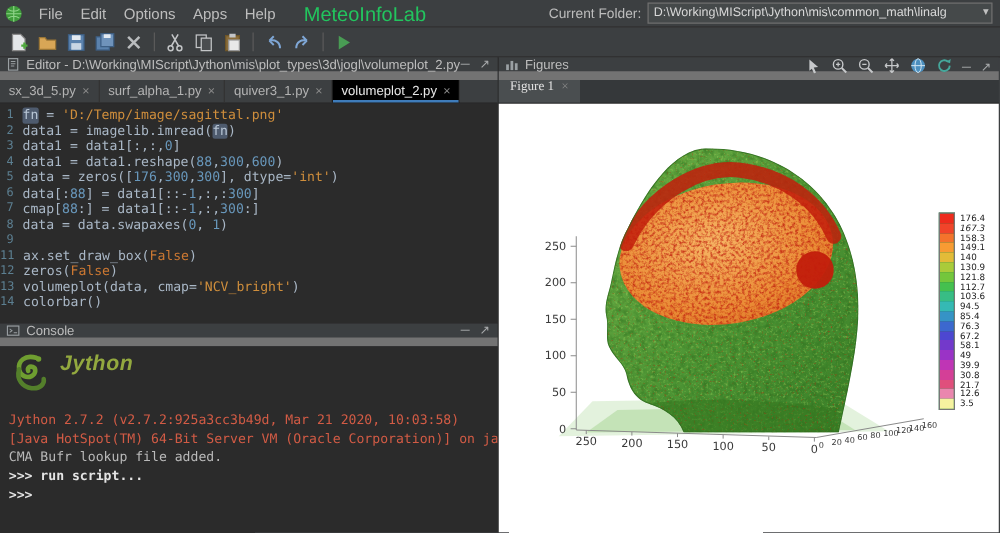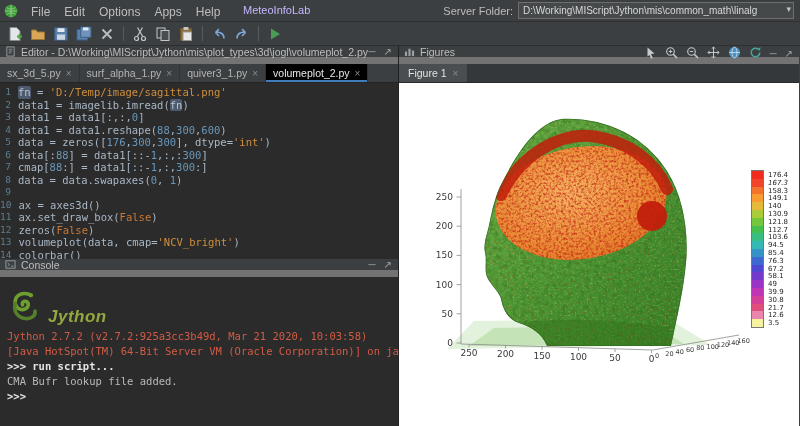--- a/index.html
+++ b/index.html
@@ -3,21 +3,21 @@
 <meta charset="utf-8">
 <style>
   *{box-sizing:border-box;margin:0;padding:0;}
   html,body{width:800px;height:426px;overflow:hidden;}
   body{background:#3c3f41;font-family:"Liberation Sans","DejaVu Sans",sans-serif;color:#bbb;position:relative;}
 
   
   #menubar{height:22px;display:flex;align-items:center;padding:0 6px 0 4px;border-bottom:1px solid #303030;position:relative;}
   .app-icon{width:14px;height:14px;margin-right:6px;display:inline-flex;}
   .menu-item{padding:2px 7px;font-size:12px;color:#bdbdbd;cursor:default;}
-  #app-title{position:absolute;left:243px;top:4px;font-size:11px;color:#c4b5fd;}
+  #app-title{position:absolute;left:243px;top:4px;font-size:16px;color:#22c55e;}
   .folder-group{margin-left:auto;display:flex;align-items:center;gap:5px;}
   .folder-label{font-size:11px;color:#bdbdbd;white-space:nowrap;}
   .combo{width:276px;height:17px;background:#45494a;border:1px solid #6e6e6e;display:flex;align-items:center;position:relative;padding:0 14px 0 4px;}
   .combo-text{font-size:10px;color:#d8d8d8;white-space:nowrap;overflow:hidden;width:100%;}
   .combo-arrow{position:absolute;right:2px;top:1px;font-size:9px;color:#c0c0c0;}
 
   
   #toolbar{height:24px;display:flex;align-items:center;padding-left:5px;gap:3px;border-bottom:1px solid #2e2e2e;}
   .tbtn{width:20px;height:20px;display:flex;align-items:center;justify-content:center;border-radius:2px;}
   .tsep{width:1px;height:15px;background:#5a5a5a;margin:0 3px;}
@@ -38,30 +38,30 @@
   .etab.active{background:#000000;color:#e8e8e8;box-shadow:inset 0 -2px 0 #3f7cba;}
   .etab-close{font-size:10px;color:#8a8a8a;}
   #code-area{height:176px;flex:0 0 176px;background:#2b2b2b;font-family:"DejaVu Sans Mono",monospace;font-size:10.5px;line-height:12.5px;padding-top:3px;overflow:hidden;}
   .code-line{display:flex;white-space:pre;}
   .ln{flex:0 0 18px;text-align:right;padding-right:7px;color:#5c7f91;font-size:9.5px;}
   .t-p{color:#a9b7c6}.t-s{color:#cf8e3c}.t-n{color:#6897bb}.t-k{color:#cc7832}
   .t-h{color:#b9c7d6;background:#4e5b6e;border-radius:2px;}
 
   
   #console-area{flex:1;background:#2b2b2b;padding:4px 7px;font-family:"DejaVu Sans Mono",monospace;font-size:10.5px;overflow:hidden;}
-  #jython-logo{display:flex;align-items:flex-end;gap:8px;height:46px;margin-bottom:2px;}
+  #jython-logo{display:flex;align-items:flex-start;gap:8px;height:46px;margin-bottom:2px;}
   #jython-text{font-family:"Liberation Sans",sans-serif;font-size:17px;font-weight:bold;font-style:italic;color:#93a93f;letter-spacing:.5px;}
   .cline{line-height:15px;white-space:pre;}
   .c-error{color:#d25b45;}
   .c-plain{color:#b9b9b9;}
   .c-command{color:#e4e4e4;font-weight:bold;}
 
   
   #figure-tabbar{height:19px;flex:0 0 19px;background:#35383a;display:flex;border-bottom:1px solid #2a2a2a;}
-  .fig-tab{display:flex;align-items:center;gap:6px;padding:0 9px;background:#4a4e50;color:#e2e2e2;font-size:10.5px;}
+  .fig-tab{display:flex;align-items:flex-start;gap:6px;padding:0 9px;background:#4a4e50;color:#e2e2e2;font-size:10.5px;font-family:Liberation Serif, serif;}
   #figure-canvas{flex:1;background:#fff;position:relative;overflow:hidden;}
   #plot-svg{position:absolute;left:0;top:0;width:100%;height:100%;}
   #colorbar{position:absolute;left:352px;top:87px;width:13px;height:158px;border:1px solid #777;background:#15803d;}
   .cb-cell{height:7.8px;width:100%;}
   .cb-label{position:absolute;left:16px;font-size:7px;color:#222;font-family:"DejaVu Sans",sans-serif;white-space:nowrap;line-height:7px;}
 </style>
 </head>
 <body>
 
 <div id="app">
@@ -69,21 +69,21 @@
   <div id="menubar">
     <span class="app-icon">
       <svg viewBox="0 0 14 14" width="14" height="14">
           <circle cx="7" cy="7" r="6.3" fill="#3f9c3b"></circle>
           <path d="M1,7 H13 M7,0.7 V13.3 M2.5,3.5 C5,5.5 9,5.5 11.5,3.5 M2.5,10.5 C5,8.5 9,8.5 11.5,10.5" stroke="#8fd489" stroke-width="0.9" fill="none"></path>
         </svg>
     </span>
     <span id="menu-items"><span class="menu-item">File</span><span class="menu-item">Edit</span><span class="menu-item">Options</span><span class="menu-item">Apps</span><span class="menu-item">Help</span></span>
     <span id="app-title">MeteoInfoLab</span>
     <div class="folder-group">
-      <span class="folder-label">Server Folder:</span>
+      <span class="folder-label">Current Folder:</span>
       <div class="combo">
         <span class="combo-text">D:\Working\MIScript\Jython\mis\common_math\linalg</span>
         <span class="combo-arrow">▾</span>
       </div>
     </div>
   </div>
 
   <div id="toolbar">
     <span class="tbtn">
         <svg viewBox="0 0 16 16" width="16" height="16">
@@ -195,21 +195,20 @@
       <div id="code-area">
           <div class="code-line"><span class="ln">1</span><span class="tok t-h">fn</span><span class="tok t-p"> = </span><span class="tok t-s">'D:/Temp/image/sagittal.png'</span></div>
           <div class="code-line"><span class="ln">2</span><span class="tok t-p">data1 = imagelib.imread(</span><span class="tok t-h">fn</span><span class="tok t-p">)</span></div>
           <div class="code-line"><span class="ln">3</span><span class="tok t-p">data1 = data1[:,:,</span><span class="tok t-n">0</span><span class="tok t-p">]</span></div>
           <div class="code-line"><span class="ln">4</span><span class="tok t-p">data1 = data1.reshape(</span><span class="tok t-n">88</span><span class="tok t-p">,</span><span class="tok t-n">300</span><span class="tok t-p">,</span><span class="tok t-n">600</span><span class="tok t-p">)</span></div>
           <div class="code-line"><span class="ln">5</span><span class="tok t-p">data = zeros([</span><span class="tok t-n">176</span><span class="tok t-p">,</span><span class="tok t-n">300</span><span class="tok t-p">,</span><span class="tok t-n">300</span><span class="tok t-p">], dtype=</span><span class="tok t-s">'int'</span><span class="tok t-p">)</span></div>
           <div class="code-line"><span class="ln">6</span><span class="tok t-p">data[:</span><span class="tok t-n">88</span><span class="tok t-p">] = data1[::-</span><span class="tok t-n">1</span><span class="tok t-p">,:,:</span><span class="tok t-n">300</span><span class="tok t-p">]</span></div>
           <div class="code-line"><span class="ln">7</span><span class="tok t-p">cmap[</span><span class="tok t-n">88</span><span class="tok t-p">:] = data1[::-</span><span class="tok t-n">1</span><span class="tok t-p">,:,</span><span class="tok t-n">300</span><span class="tok t-p">:]</span></div>
           <div class="code-line"><span class="ln">8</span><span class="tok t-p">data = data.swapaxes(</span><span class="tok t-n">0</span><span class="tok t-p">, </span><span class="tok t-n">1</span><span class="tok t-p">)</span></div>
           <div class="code-line"><span class="ln">9</span></div>
-          <div class="code-line"><span class="ln">10</span><span class="tok t-p">ax = axes3d()</span></div>
           <div class="code-line"><span class="ln">11</span><span class="tok t-p">ax.set_draw_box(</span><span class="tok t-k">False</span><span class="tok t-p">)</span></div>
           <div class="code-line"><span class="ln">12</span><span class="tok t-p">zeros(</span><span class="tok t-k">False</span><span class="tok t-p">)</span></div>
           <div class="code-line"><span class="ln">13</span><span class="tok t-p">volumeplot(data, cmap=</span><span class="tok t-s">'NCV_bright'</span><span class="tok t-p">)</span></div>
           <div class="code-line"><span class="ln">14</span><span class="tok t-p">colorbar()</span></div>
         </div>
 
       <div class="panel-header">
         <span class="ph-icon">
           <svg viewBox="0 0 12 12" width="11" height="11">
               <rect x="1" y="2" width="10" height="8" fill="none" stroke="#9aa0a3"></rect>
@@ -228,22 +227,22 @@
           <svg viewBox="0 0 36 40" width="33" height="38">
             <path d="M24,5 C14,2 8,8 9,15 C10,21 16,23 20,21 C24,19 24,14 21,13 C18,12 16,14 17,16.5" fill="none" stroke="#6f9e30" stroke-width="4" stroke-linecap="round"></path>
             <path d="M9,15 C6.5,24 12,30.5 20,31.5 C27,32.3 31.5,28 30.5,23.5" fill="none" stroke="#547f2b" stroke-width="4" stroke-linecap="round"></path>
             <circle cx="26" cy="6" r="2.4" fill="#6f9e30"></circle>
           </svg>
           <span id="jython-text">Jython</span>
         </div>
         <div id="console-lines">
             <div class="cline c-error">Jython 2.7.2 (v2.7.2:925a3cc3b49d, Mar 21 2020, 10:03:58)</div>
             <div class="cline c-error">[Java HotSpot(TM) 64-Bit Server VM (Oracle Corporation)] on java11.0.1</div>
+            <div class="cline c-plain">CMA Bufr lookup file added.</div>
             <div class="cline c-command">&gt;&gt;&gt; run script...</div>
-            <div class="cline c-plain">CMA Bufr lookup file added.</div>
             <div class="cline c-command">&gt;&gt;&gt;</div>
           </div>
       </div>
     </div>
 
     <div id="right-col">
 
       <div class="panel-header">
         <span class="ph-icon">
           <svg viewBox="0 0 12 12" width="11" height="11">

